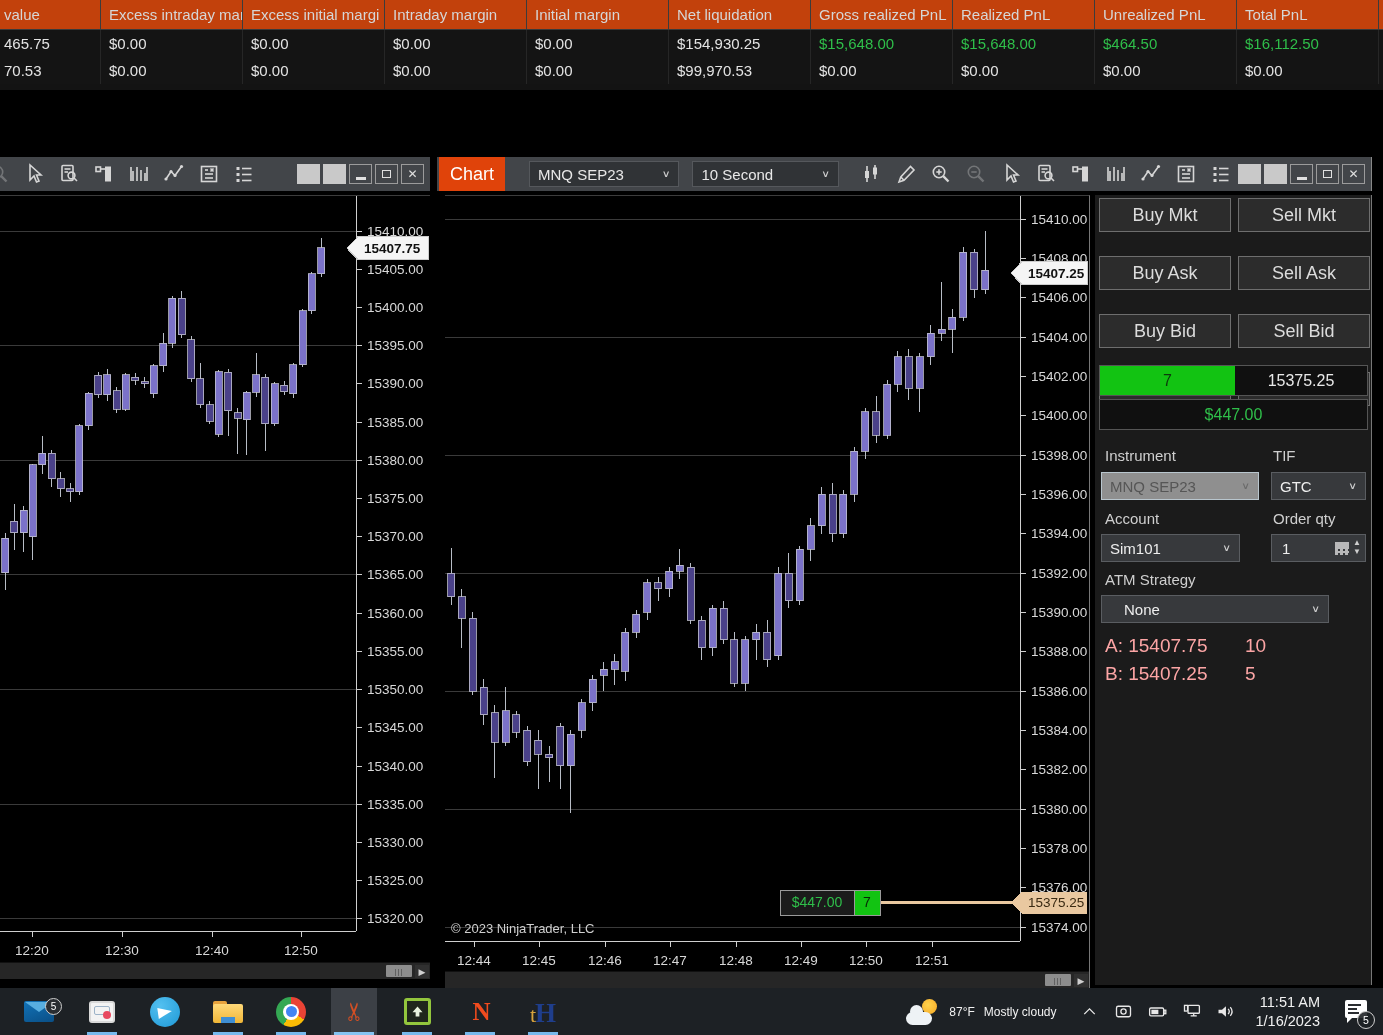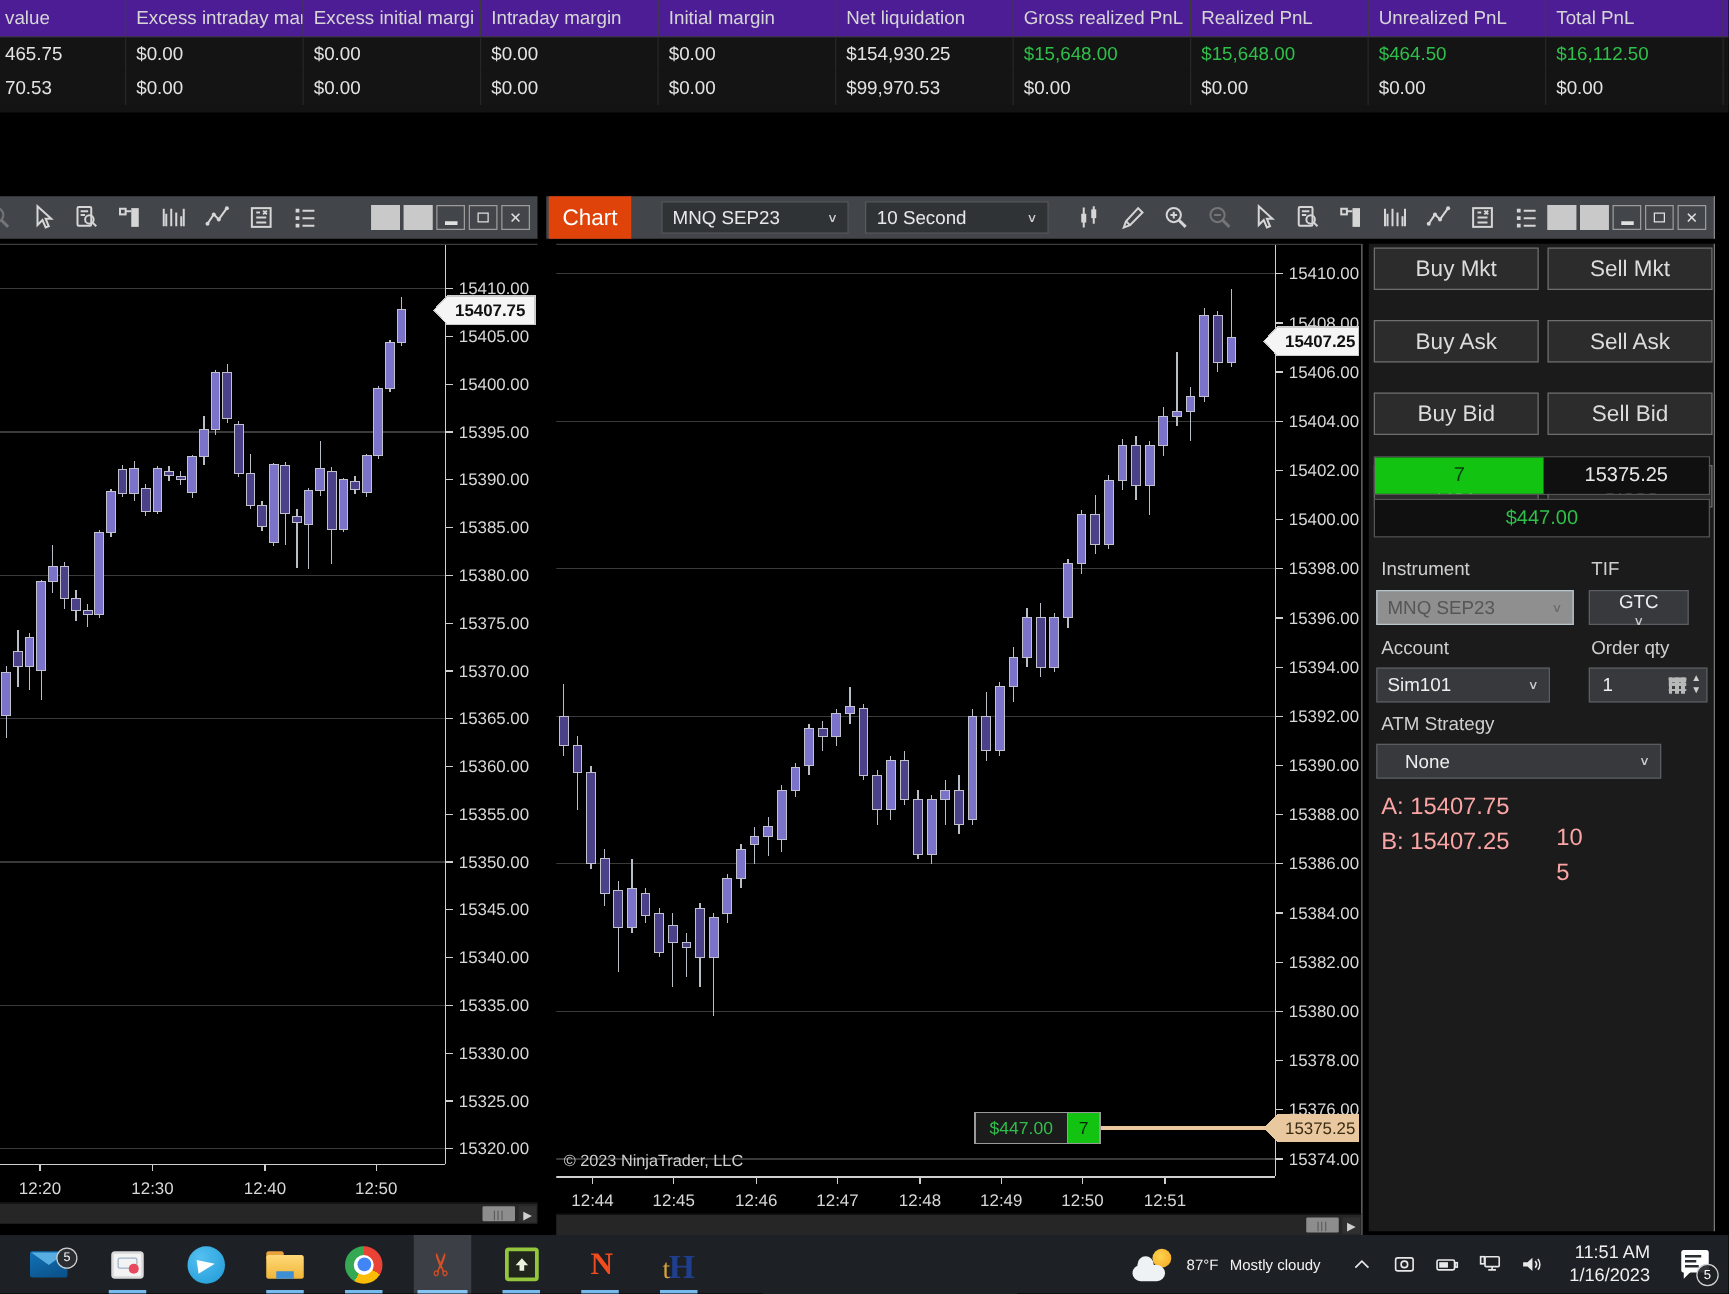--- a/index.html
+++ b/index.html
@@ -4,21 +4,21 @@
 <style>
   html,body{margin:0;padding:0;background:#000;}
   *{box-sizing:border-box;}
   #root{position:relative;width:1383px;height:1035px;background:#000;overflow:hidden;
         font-family:"Liberation Sans",sans-serif;color:#ddd;}
   svg{font-family:"Liberation Sans",sans-serif;}
   .abs{position:absolute;}
 
   
   #acct{left:0;top:0;width:1383px;height:90px;background:#131313;}
-  .t-hrow{display:flex;height:30px;background:#4c1d95;border-bottom:1px solid #3a3a3a;}
+  .t-hrow{display:flex;height:30px;background:#c2410c;border-bottom:1px solid #3a3a3a;}
   .t-hcell{flex:0 0 142px;padding:6px 8px;font-size:15px;color:#d6d6d6;border-right:1px solid #3c3c3c;
            white-space:nowrap;overflow:hidden;}
   .t-hcell:first-child{flex:0 0 101px;padding-left:4px;}
   .t-row{display:flex;height:27px;background:#141414;}
   .t-cell{flex:0 0 142px;padding:5px 8px;font-size:15px;color:#e3e3e3;border-right:1px solid #262626;
           white-space:nowrap;overflow:hidden;}
   .t-cell:first-child{flex:0 0 101px;padding-left:4px;}
   .t-cell.green{color:#2fbf4a;}
 
   
@@ -80,21 +80,21 @@
   .fld.disabled .chev{color:#6a6a6a;}
   #qty-fld input{width:40px;background:transparent;border:none;color:#eee;font-size:15px;outline:none;
                  font-family:"Liberation Sans",sans-serif;}
   .spin{display:flex;flex-direction:column;font-size:8px;color:#cfcfcf;line-height:1.1;margin-left:4px;}
   .calc{width:14px;height:13px;margin-left:6px;
         background:linear-gradient(#cfcfcf,#cfcfcf) 0 0/14px 4px no-repeat,
         repeating-linear-gradient(90deg,#cfcfcf 0 3px,transparent 3px 5px),
         repeating-linear-gradient(#cfcfcf 0 2px,transparent 2px 4.5px);opacity:.85;}
   .depth-row{position:absolute;font-size:19px;color:#fca5a5;width:265px;left:10px;display:flex;}
   .depth-row .dp{width:140px;}
-  .depth-row .ds{width:60px;margin-top:25px;}
+  .depth-row .ds{width:60px;}
 
   
   #taskbar{left:0;top:988px;width:1383px;height:47px;background:#1d2125;display:flex;align-items:center;}
   .app{position:relative;width:46px;height:47px;display:flex;align-items:center;justify-content:center;}
   .app.active{background:#3c4046;}
   .app .ul{position:absolute;bottom:0;left:8px;right:8px;height:3px;background:#76b9ed;}
   .app.active .ul{left:3px;right:3px;background:#85c4f2;}
   .badge{position:absolute;right:0px;top:10px;width:17px;height:17px;border-radius:50%;
          background:#2a2d31;border:1.5px solid #cfcfcf;color:#fff;font-size:10px;display:flex;
          align-items:center;justify-content:center;}
@@ -762,21 +762,21 @@
       <div id="pos-price">15375.25</div>
     </div>
     <div id="pos-pnl">$447.00</div>
 
     <div class="fld-label" style="left:10px;top:252px;">Instrument</div>
     <div class="fld-label" style="left:178px;top:252px;">TIF</div>
     <div class="fld disabled" style="left:6px;top:277px;width:158px;">
       <span>MNQ SEP23</span>
         <span class="chev">∨</span>
     </div>
-    <div class="fld" style="left:176px;top:277px;width:80px;flex-direction:column;">
+    <div class="fld" style="left:176px;top:277px;width:95px;">
       <span>GTC</span>
         <span class="chev">∨</span>
     </div>
 
     <div class="fld-label" style="left:10px;top:315px;">Account</div>
     <div class="fld-label" style="left:178px;top:315px;">Order qty</div>
     <div class="fld" style="left:6px;top:339px;width:139px;">
       <span>Sim101</span>
         <span class="chev">∨</span>
     </div>

